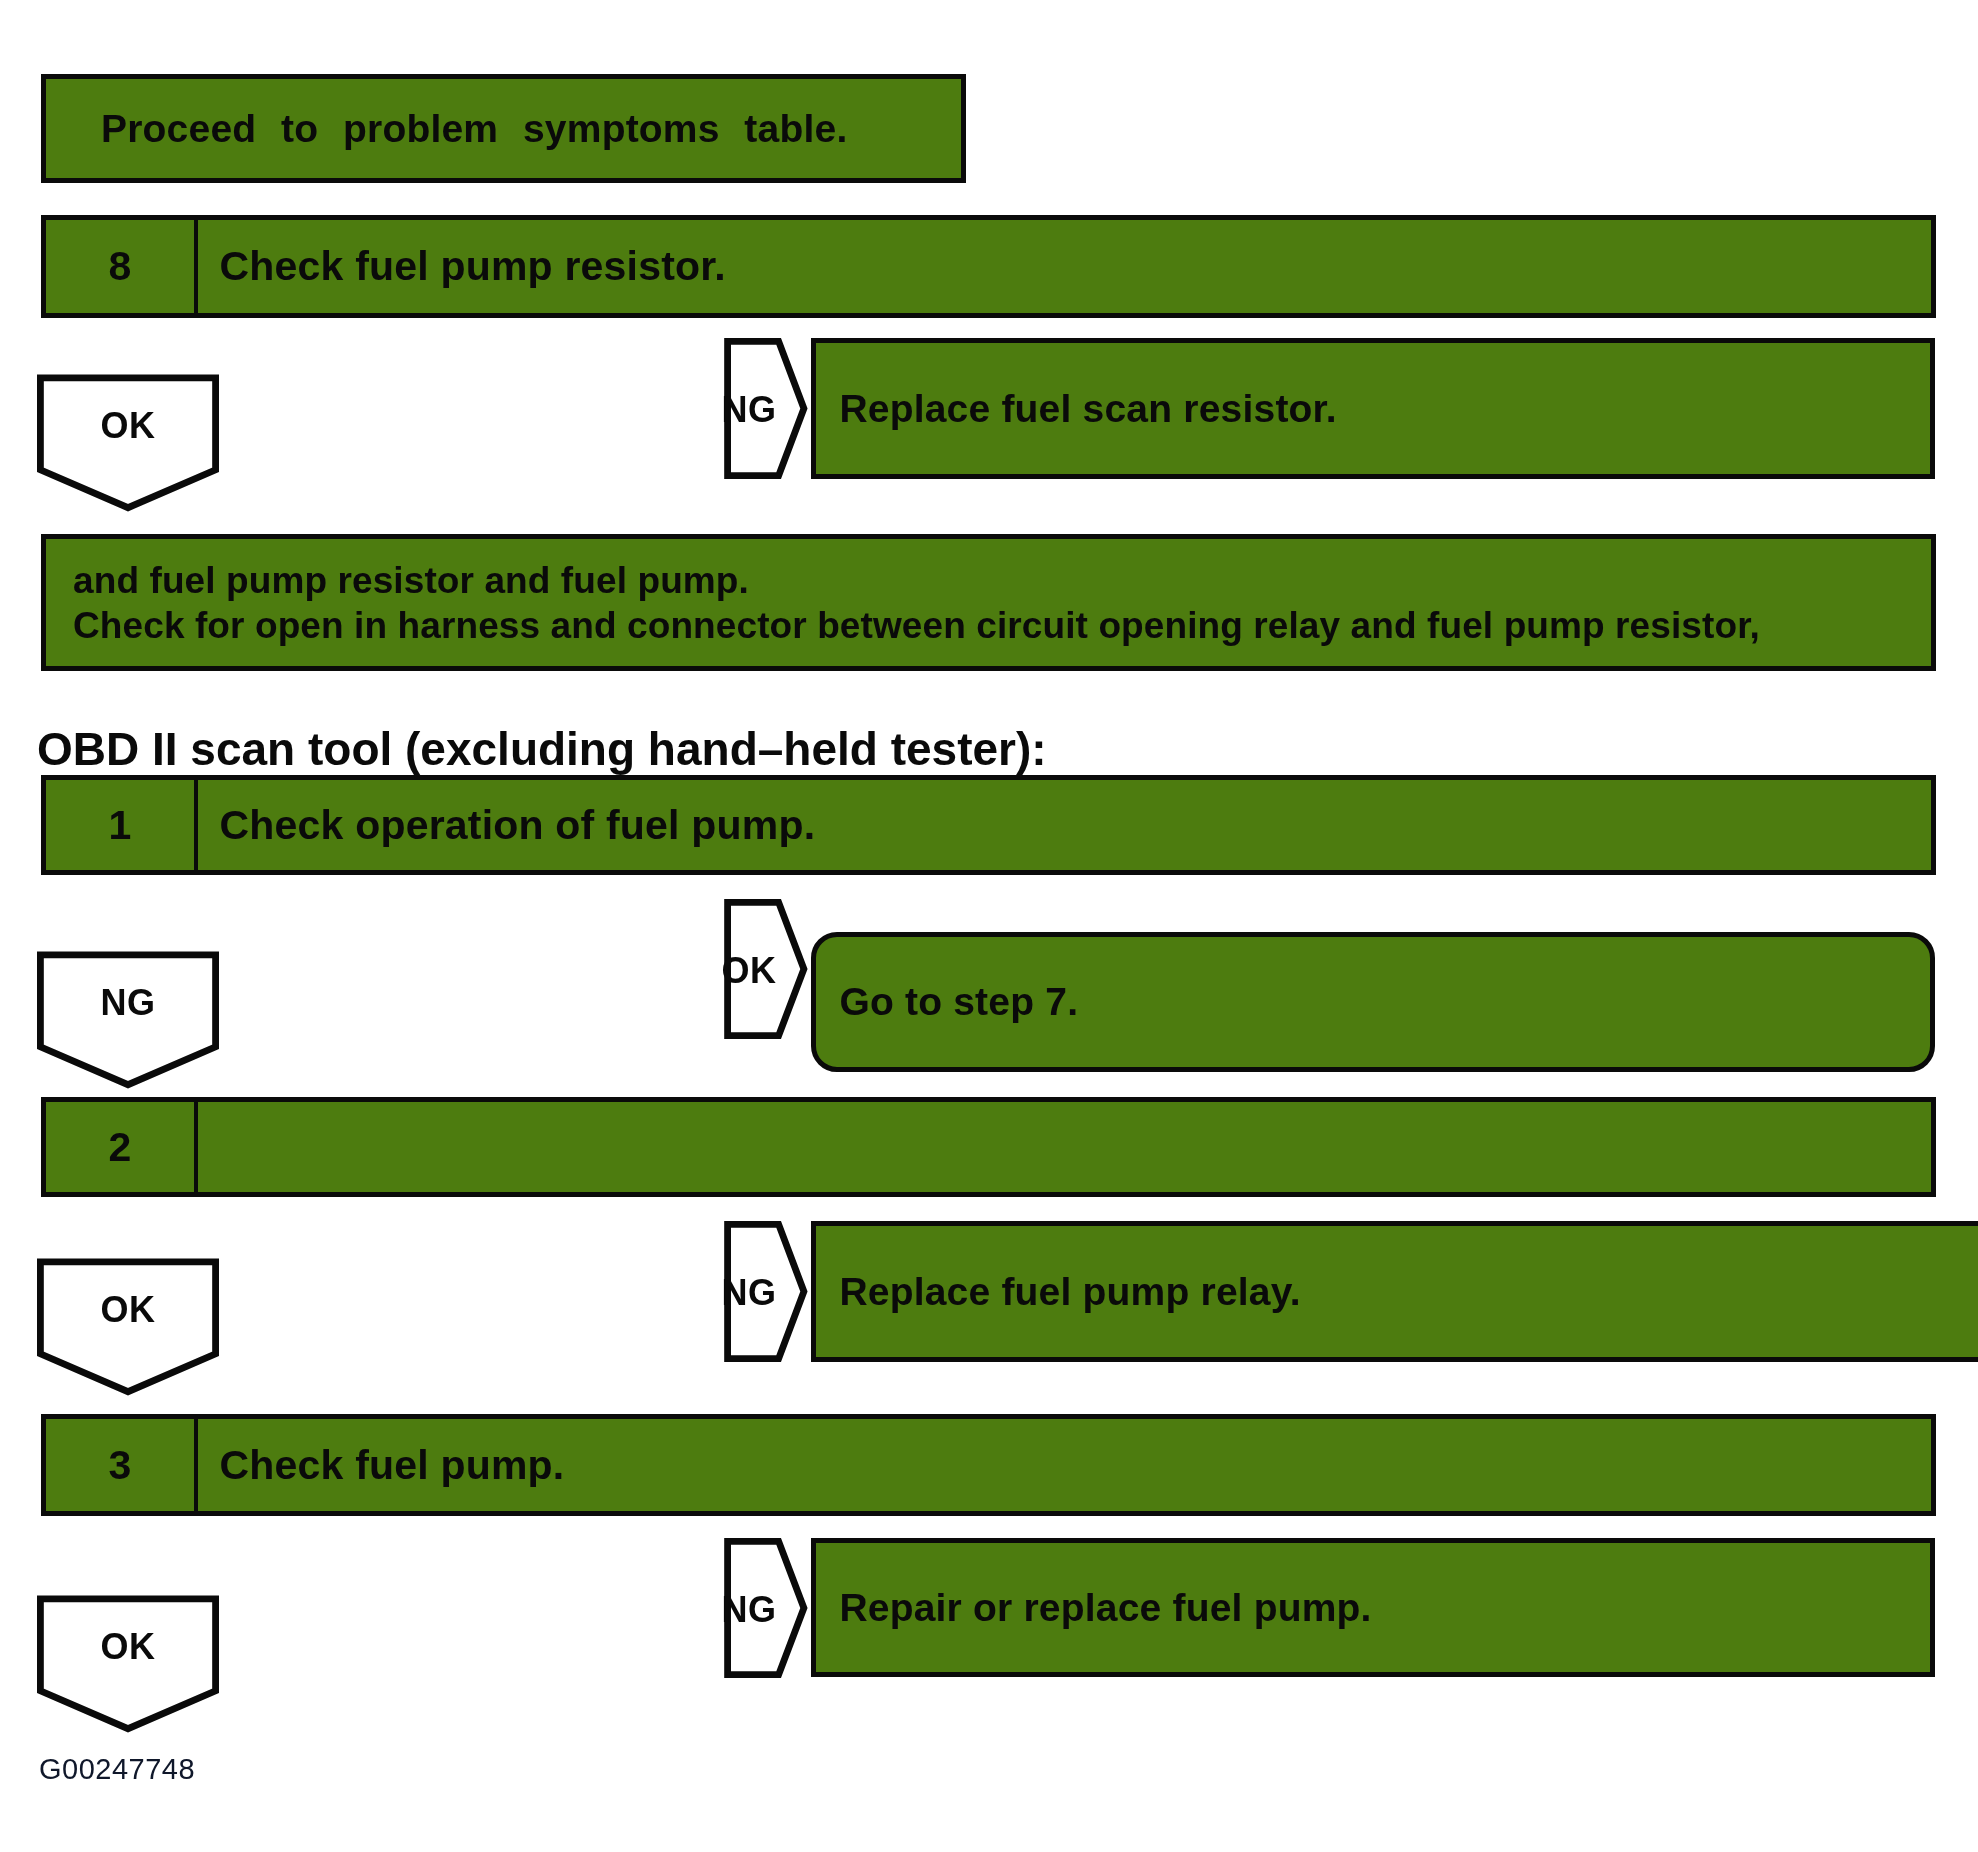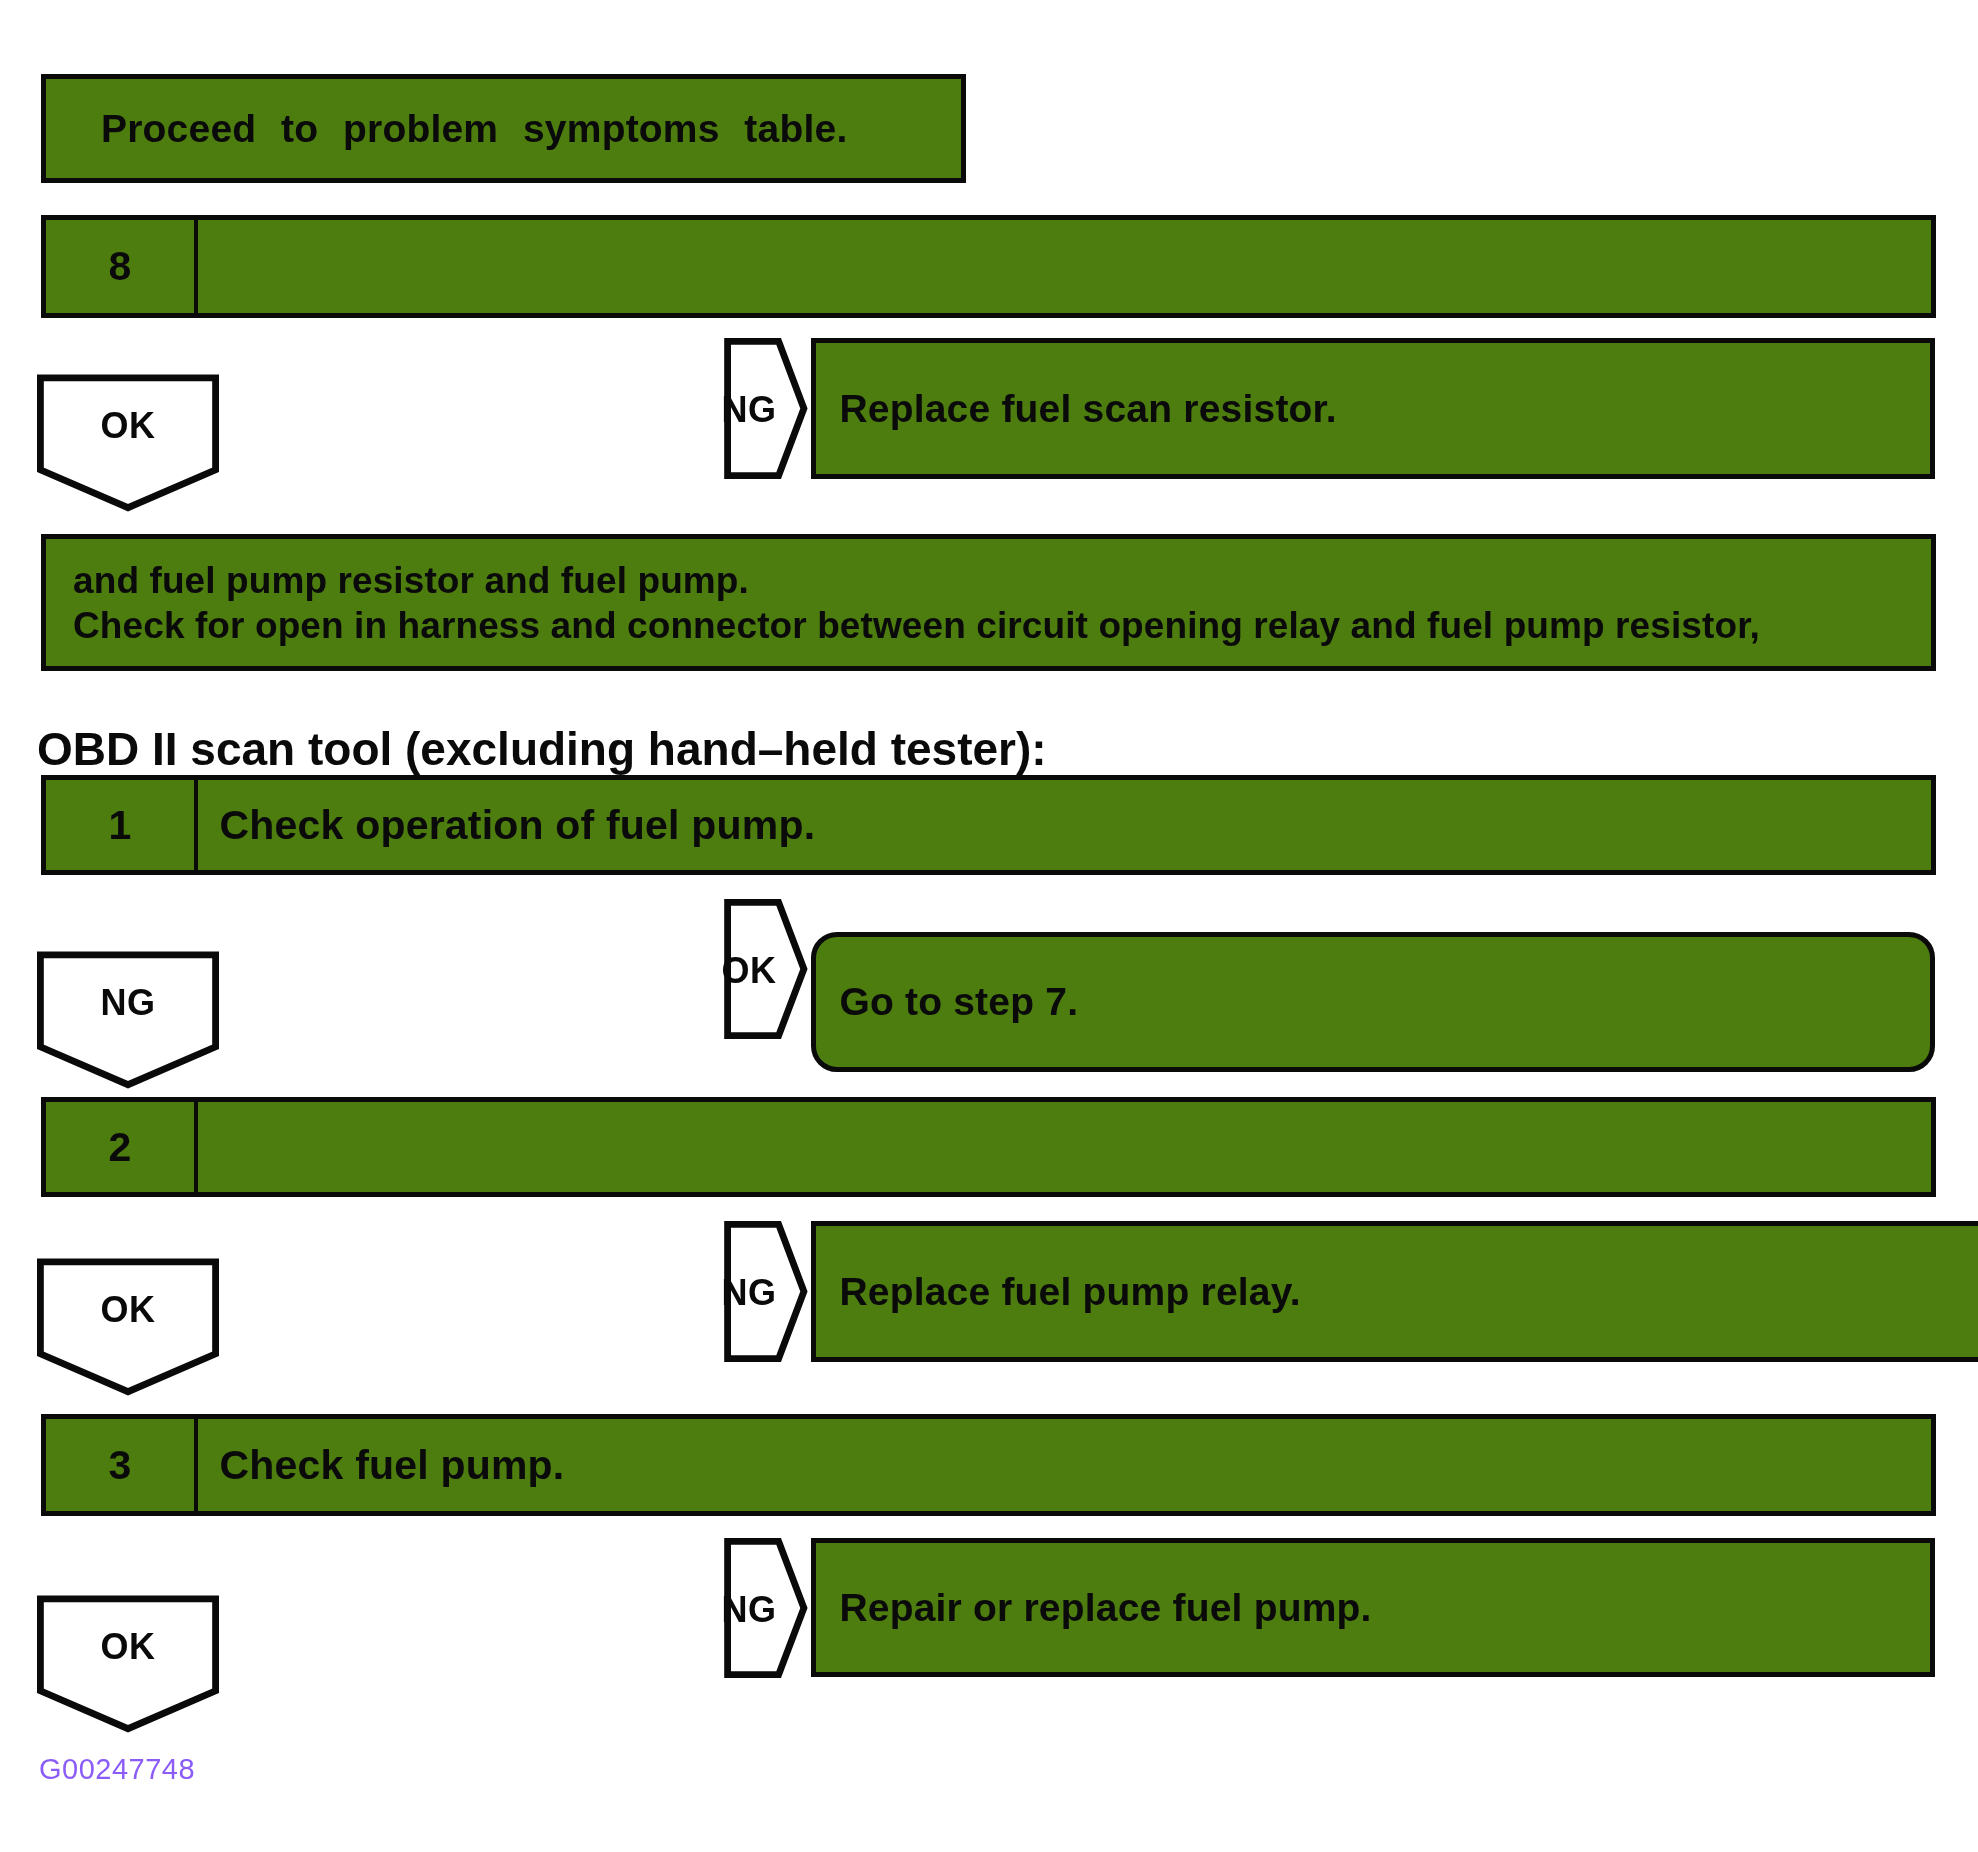--- a/index.html
+++ b/index.html
@@ -28,33 +28,34 @@
   .section-heading{font-size:46px;font-weight:bold;letter-spacing:0px;white-space:nowrap;}
   .result-box{padding-left:23.4px;font-size:39px;font-weight:bold;letter-spacing:0.2px;}
   .pent{position:absolute;}
   .pent svg{display:block;}
   .pent-label{
     position:absolute;font-size:36px;font-weight:bold;letter-spacing:0.5px;
     width:100%;text-align:center;
   }
   .pent-down .pent-label{top:31px;left:0;}
   .pent-right .pent-label{top:51px;left:-5.9px;width:62px;}
-  .figure-code{font-size:29px;font-weight:normal;color:#8b5cf6;letter-spacing:0.5px;}
+  .figure-code{font-size:29px;font-weight:normal;color:#0f172a;letter-spacing:0.5px;}
 </style>
 </head>
 <body>
 
 <div class="abs outline-box" style="left:41px;top:74px;width:925px;height:109px;">
   <span class="note-text proceed-text">Proceed to problem symptoms table.</span>
 </div>
 
 <div class="abs outline-box step-row" style="left:41px;top:215px;width:1895px;height:103px;">
   <div class="step-num-cell">
     <span class="step-num">8</span>
   </div>
+  <div class="step-label">Check fuel pump resistor.</div>
 </div>
 
 <div class="pent pent-right abs" style="left:724px;top:338px;">
   <svg width="84" height="141" viewBox="0 0 86 145">
     <polygon points="3.5,3.5 56,3.5 82,72.5 56,141.5 3.5,141.5" fill="#ffffff" stroke="#0a0a0a" stroke-width="7"></polygon>
   </svg>
   <div class="pent-label">NG</div>
 </div>
 <div class="abs outline-box result-box" style="left:811px;top:338px;width:1124px;height:141px;">
   <span>Replace fuel scan resistor.</span>

